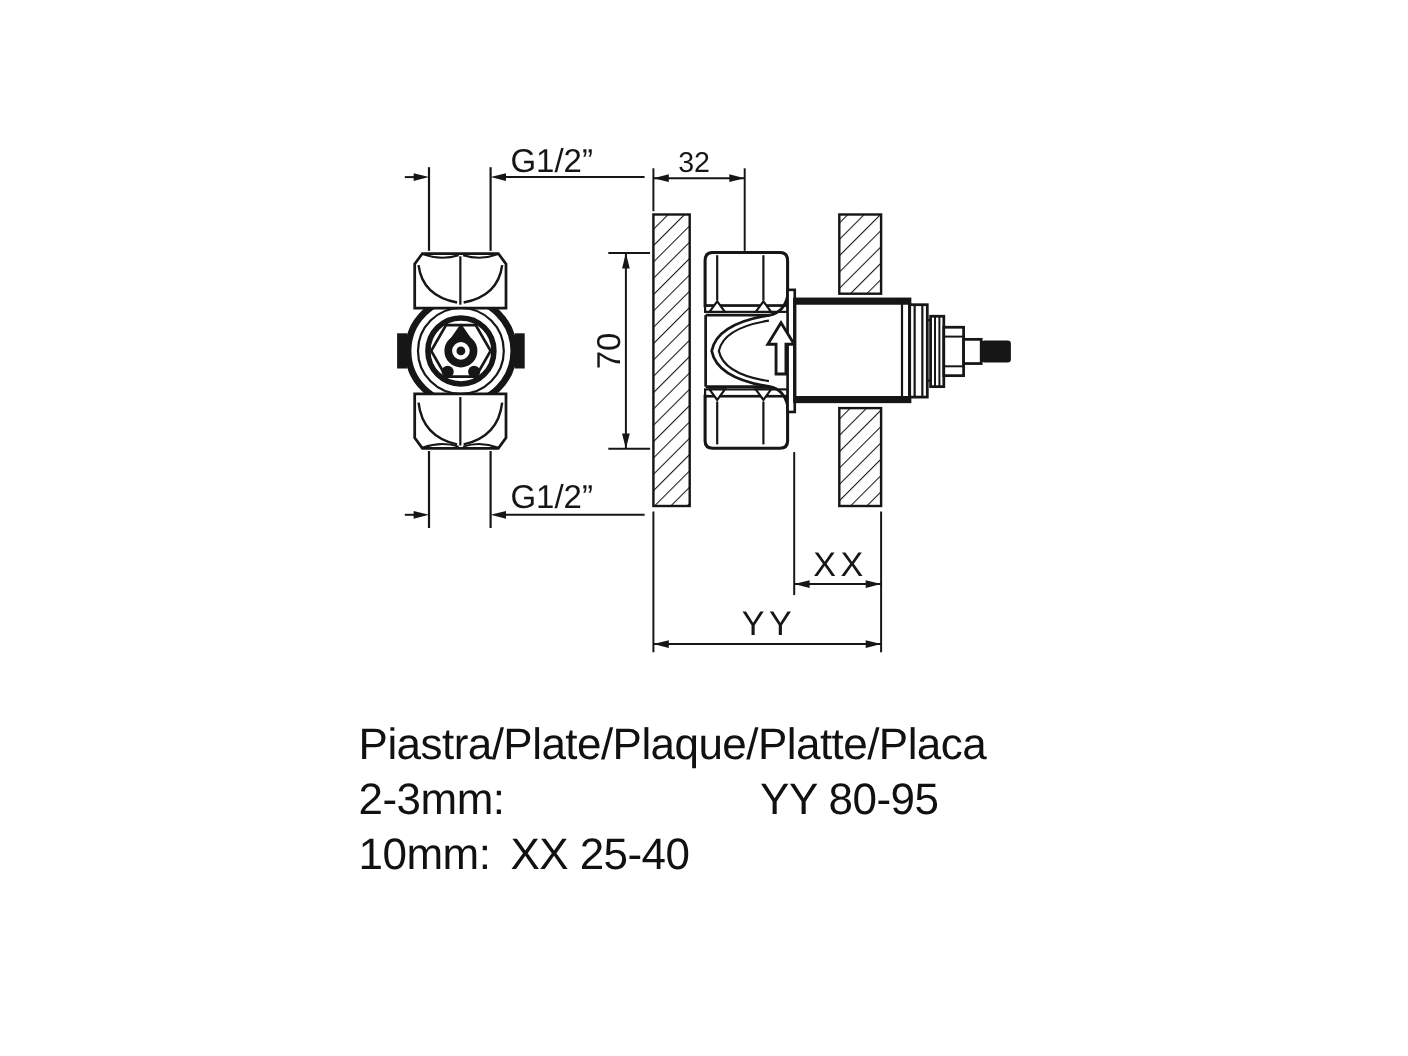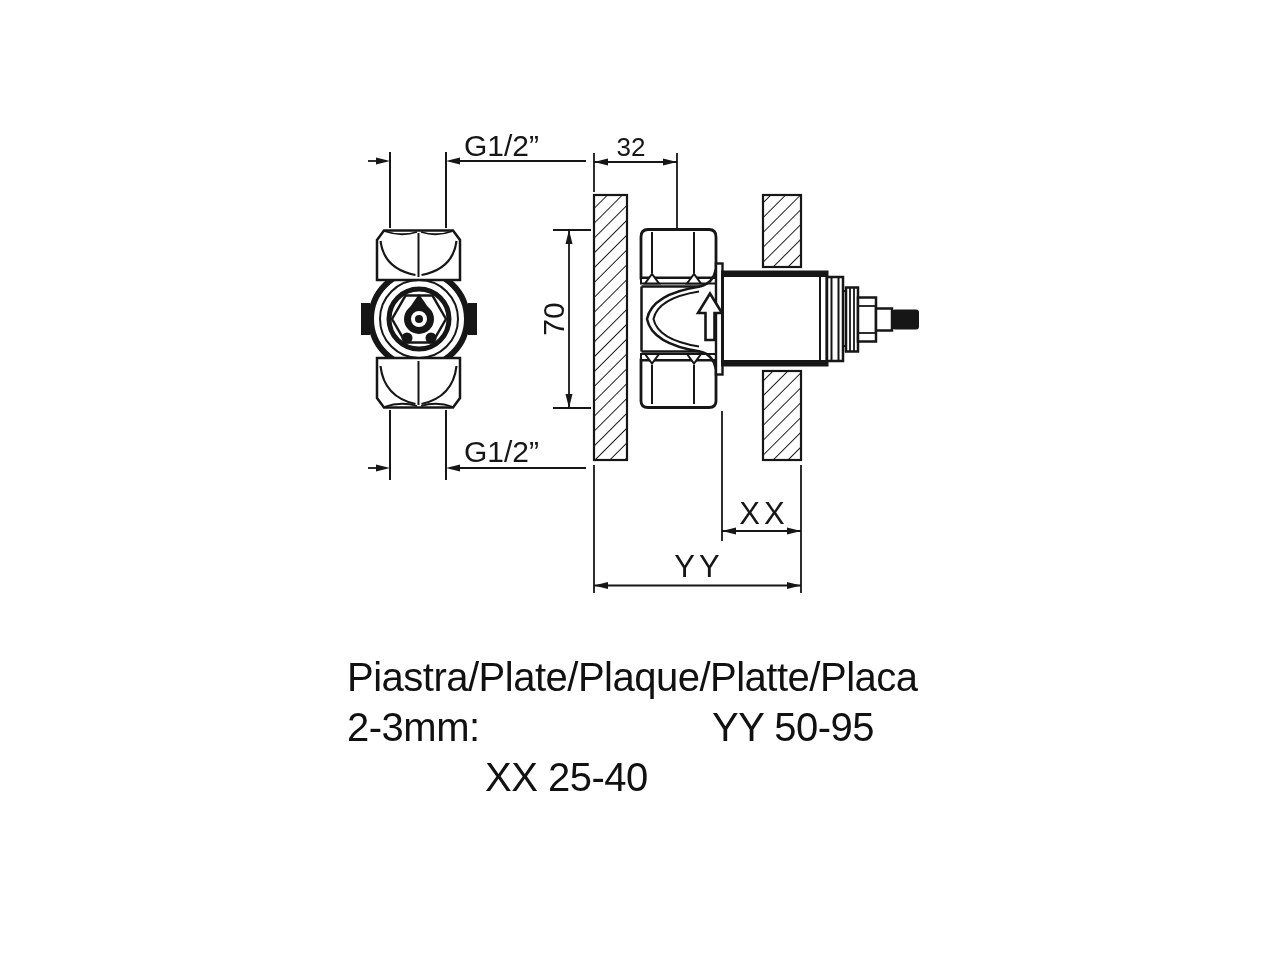--- a/index.html
+++ b/index.html
@@ -8,21 +8,21 @@
     background:#ffffff;
     font-family:"Liberation Sans", sans-serif;
     color:#161616;
   }
   #drawing{position:absolute;left:0;top:0;}
   .dim-text{
     font-family:"Liberation Sans", sans-serif;
     fill:#161616;
   }
   #plate-note{
-    position:absolute;left:347px;top:652px;width:680px;
+    position:absolute;left:326px;top:652px;width:680px;
     font-size:40px;line-height:50px;letter-spacing:-0.5px;color:#111111;
     white-space:nowrap;
   }
   .note-row{position:relative;height:50px;}
   .note-row span{position:absolute;top:0;}
   .note-thickness{left:0;}
   .note-xx{left:138px;}
   .note-yy{left:365px;}
 </style>
 </head>
@@ -192,18 +192,19 @@
     <polygon points="594,585.5 608,582 608,589" fill="#161616" stroke="none"></polygon>
     <polygon points="801,585.5 787,582 787,589" fill="#161616" stroke="none"></polygon>
     <text class="dim-text" x="699" y="577" font-size="31" text-anchor="middle" letter-spacing="4" stroke="none">YY</text>
   </g>
 </svg>
 
 <div id="plate-note">
   <div class="note-title">Piastra/Plate/Plaque/Platte/Placa</div>
   <div class="note-row">
     <span class="note-thickness">2-3mm:</span>
-    <span class="note-yy">YY 50-95</span>
+    <span class="note-yy">YY 80-95</span>
   </div>
   <div class="note-row">
+    <span class="note-thickness">10mm:</span>
     <span class="note-xx">XX 25-40</span>
   </div>
 </div>
 
 </body></html>

